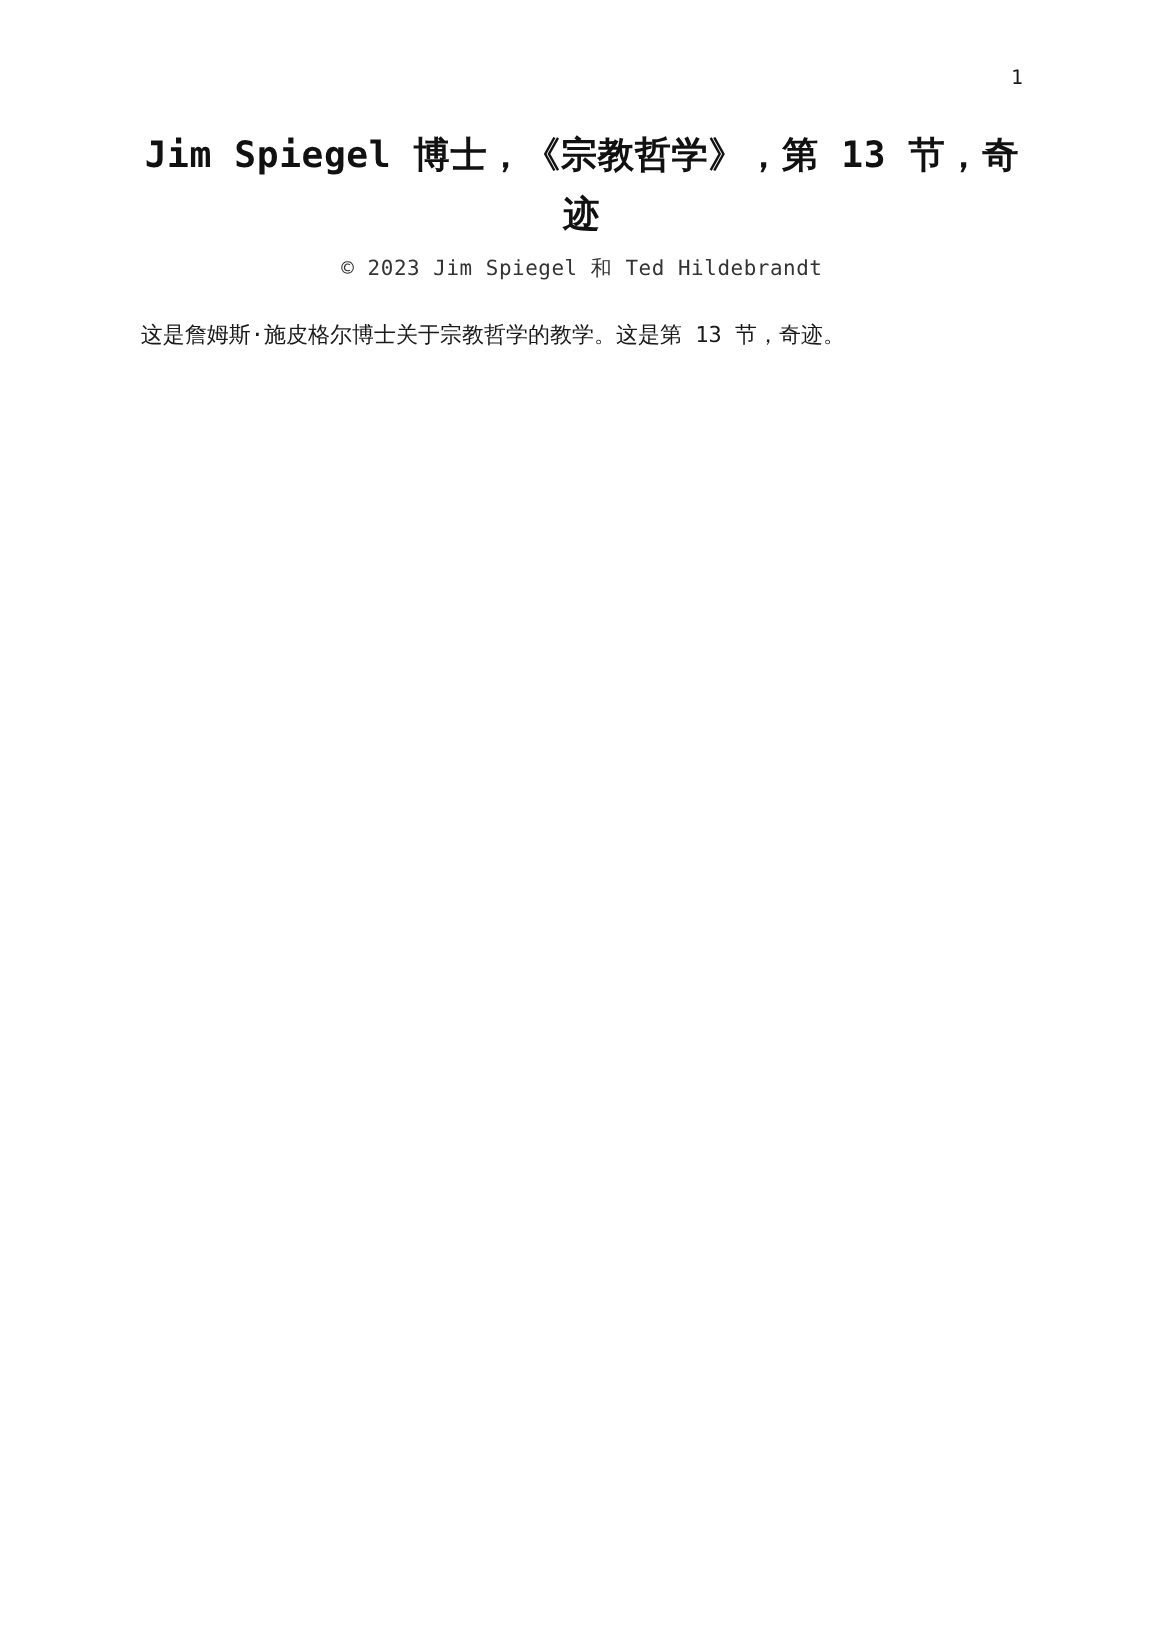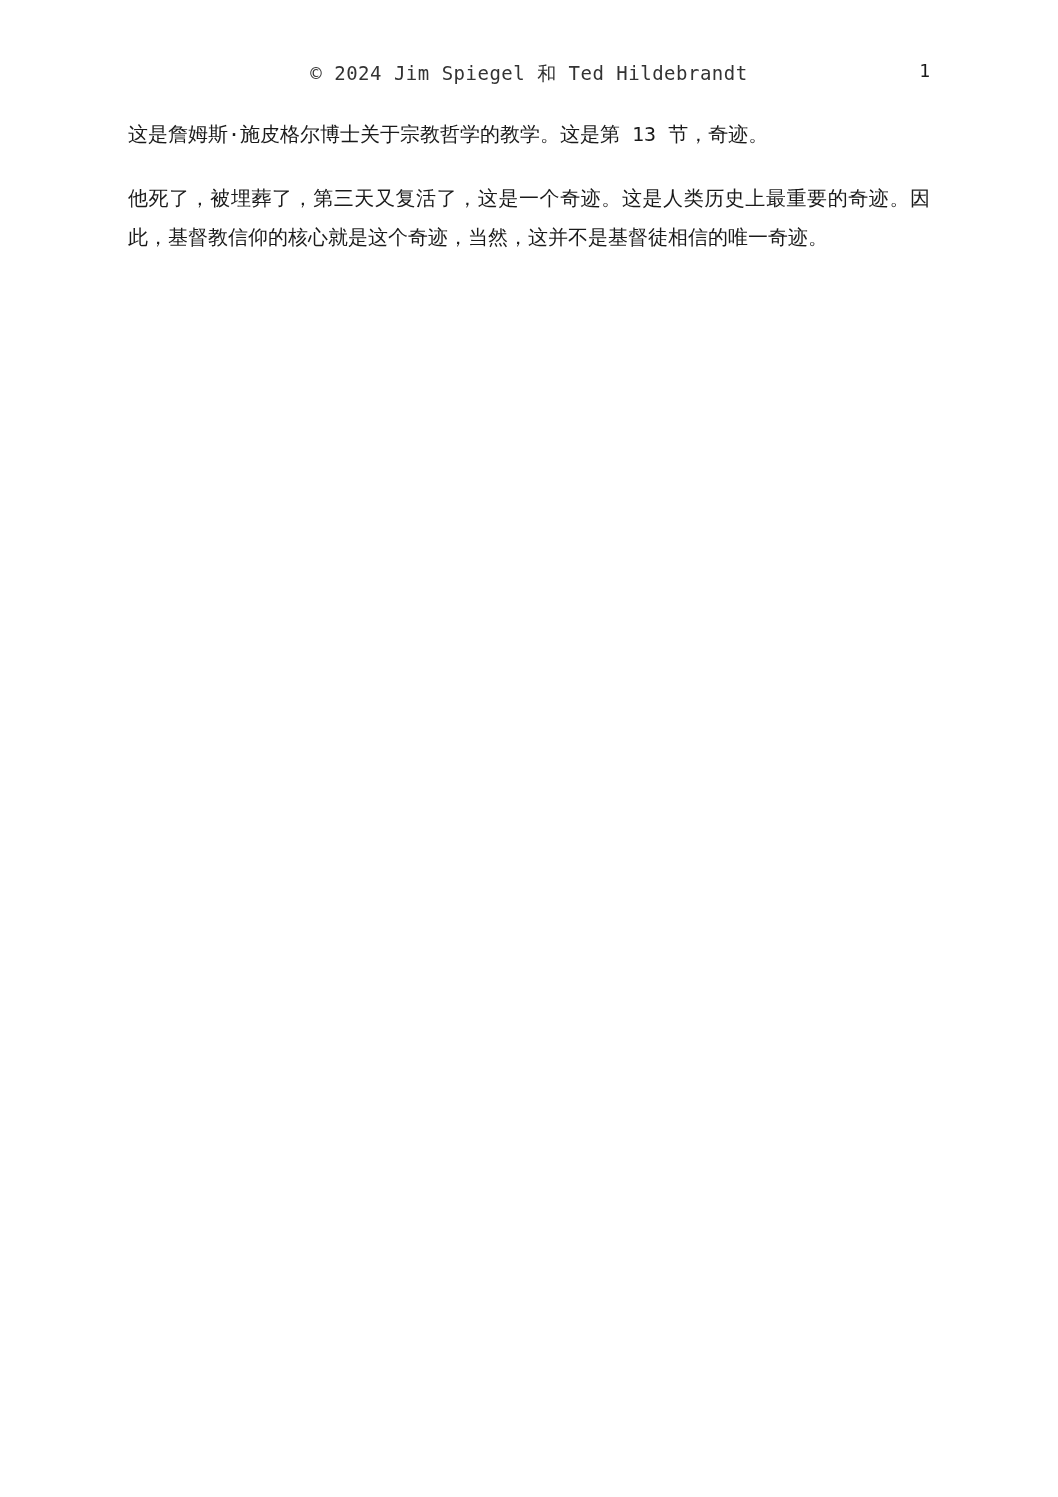--- a/index.html
+++ b/index.html
@@ -52,20 +52,20 @@
     text-align: justify;
     color: #1a1a1a;
   }
 </style>
 </head>
 <body>
 
 <div class="page">
   <div class="page-number">1</div>
 
+  <h1 class="doc-title">Jim Spiegel 博士，《宗教哲学》，第 13 节，奇迹</h1>
 
-  <div class="copyright-line">© 2024 Jim Spiegel 和 Ted Hildebrandt</div>
+  <div class="copyright-line">© 2023 Jim Spiegel 和 Ted Hildebrandt</div>
 
   <div class="body-text">
       <p class="para">这是詹姆斯·施皮格尔博士关于宗教哲学的教学。这是第 13 节，奇迹。</p>
-      <p class="para">他死了，被埋葬了，第三天又复活了，这是一个奇迹。这是人类历史上最重要的奇迹。因此，基督教信仰的核心就是这个奇迹，当然，这并不是基督徒相信的唯一奇迹。</p>
     </div>
 </div>
 
 </body></html>

